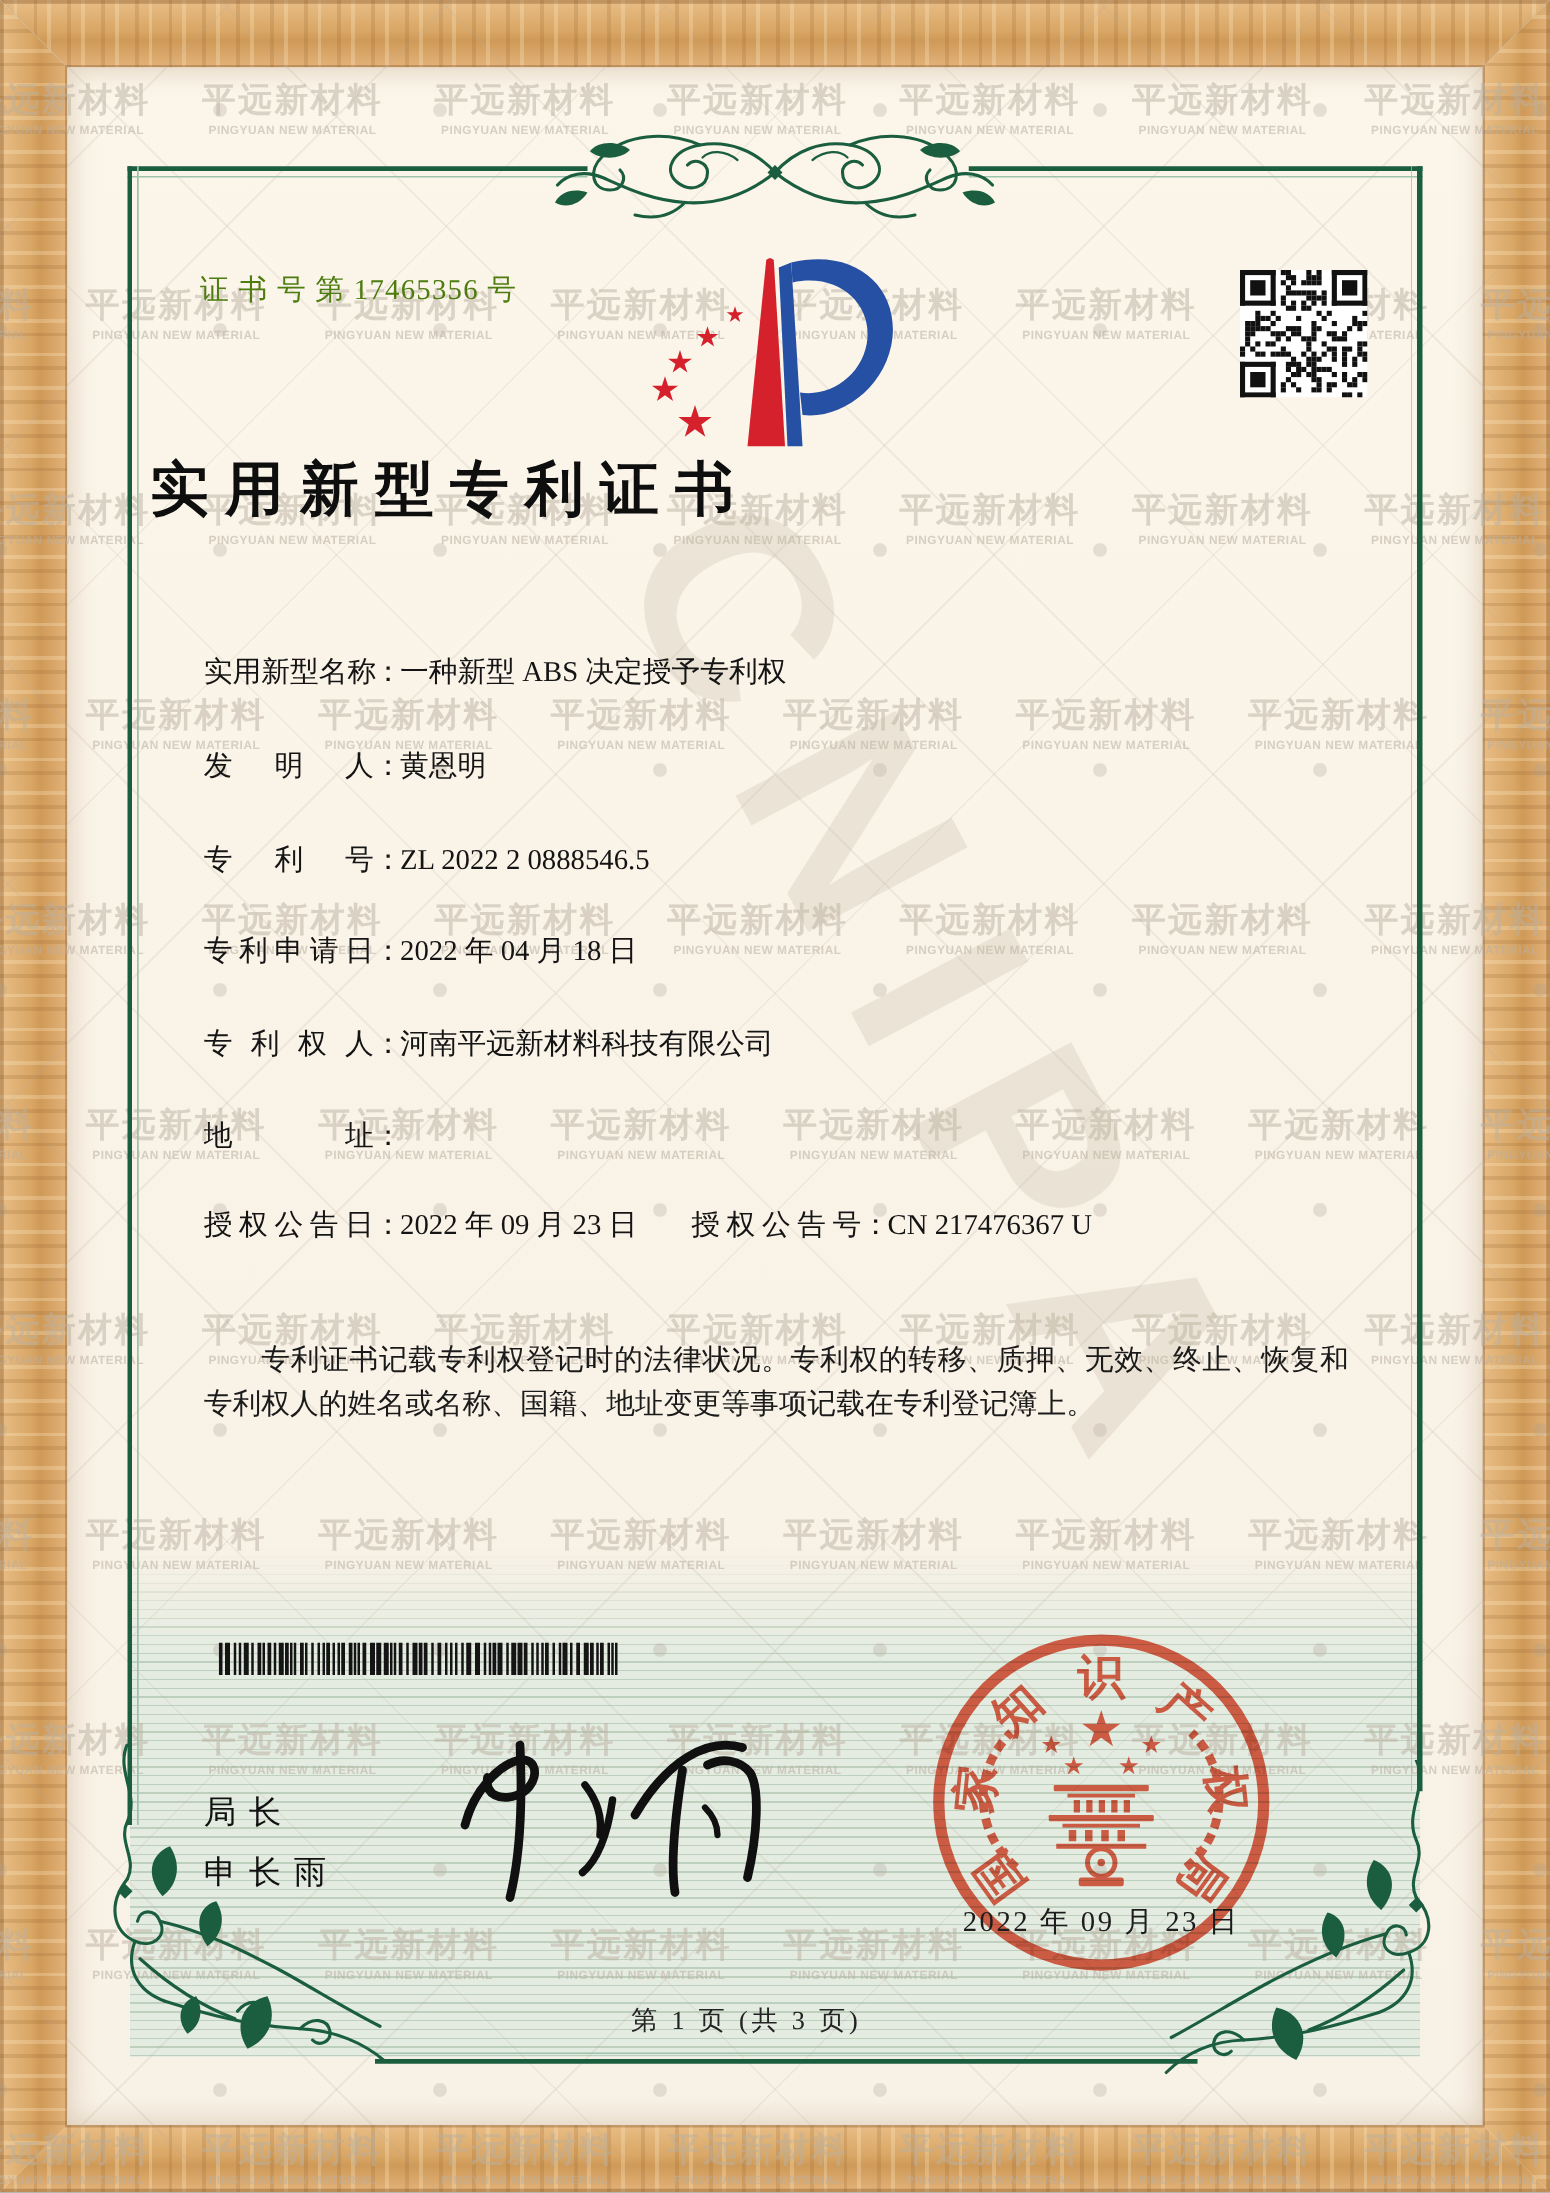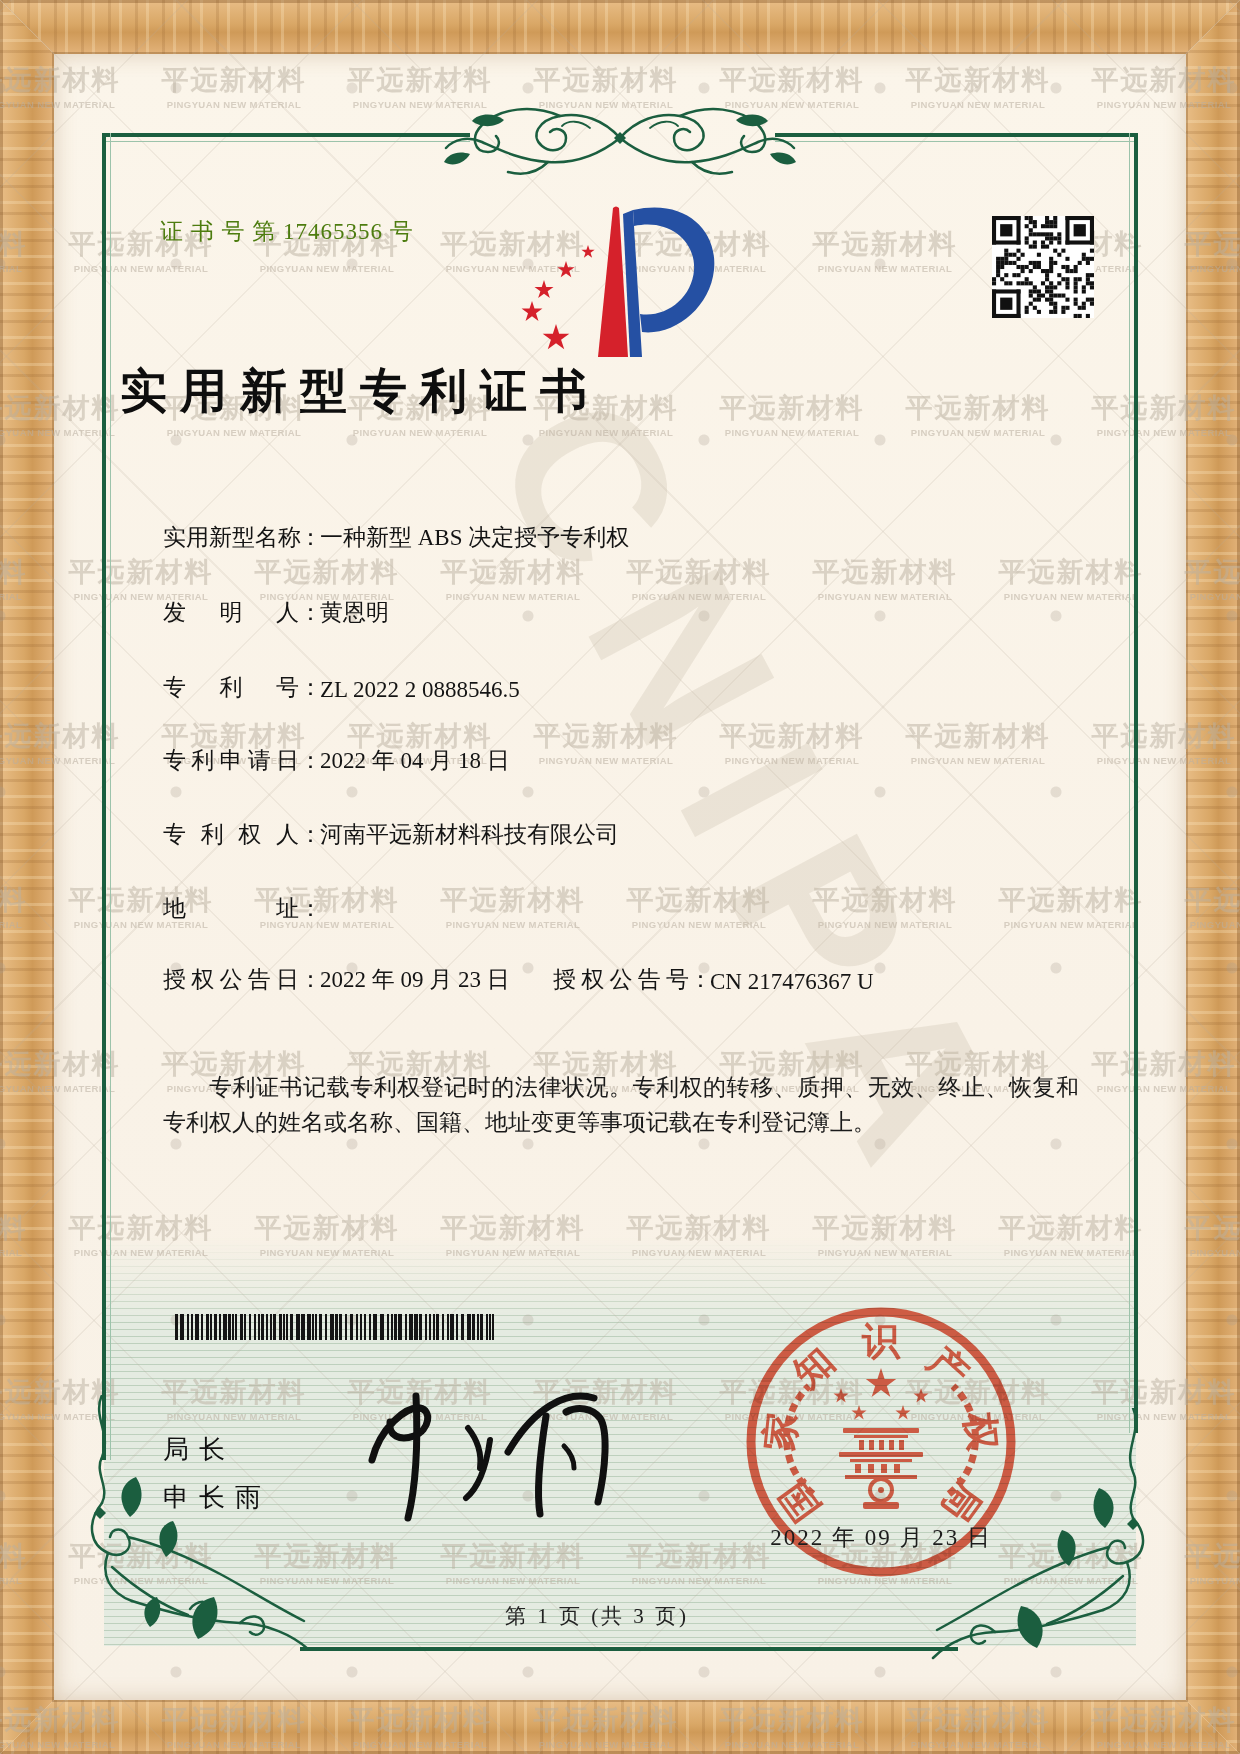--- a/index.html
+++ b/index.html
@@ -47,21 +47,21 @@
   .bseg{position:absolute;z-index:6;}
   .bh-top{height:9px;background:linear-gradient(180deg,#1b5e3f 0 4px,rgba(0,0,0,0) 4px 8px,#9cc3ab 8px 9px);}
   .bh-bottom{height:9px;background:linear-gradient(180deg,#9cc3ab 0 1px,rgba(0,0,0,0) 1px 5px,#1b5e3f 5px 9px);}
   .bv-left{width:9px;background:linear-gradient(90deg,#1b5e3f 0 4px,rgba(0,0,0,0) 4px 8px,#9cc3ab 8px 9px);}
   .bv-right{width:9px;background:linear-gradient(90deg,#9cc3ab 0 1px,rgba(0,0,0,0) 1px 5px,#1b5e3f 5px 9px);}
   .ornament{position:absolute;z-index:6;}
   
   .content-text{position:absolute;z-index:6;color:#4d7c0f;}
   .certno{left:160px;top:216px;font-size:23px;letter-spacing:1px;}
   .title{left:120px;top:360px;width:880px;text-align:left;font-size:47px;font-weight:bold;letter-spacing:13px;color:#0e0e0e;}
-  .field{position:absolute;z-index:6;left:163px;display:flex;align-items:flex-end;font-size:23px;color:#141414;}
+  .field{position:absolute;z-index:6;left:163px;display:flex;align-items:center;font-size:23px;color:#141414;}
   .flabel{display:inline-block;width:136px;text-align:justify;text-align-last:justify;white-space:nowrap;}
   .fcolon{display:inline-block;width:16px;}
   .fvalue{display:inline-block;margin-left:5px;white-space:nowrap;}
   .fvalue-wrap{white-space:normal;width:658px;line-height:37px;}
   .grant2{left:553px;}
   .bodypara{position:absolute;z-index:6;left:163px;width:916px;font-size:23px;line-height:35px;
             text-align:justify;text-indent:2em;color:#1a1a1a;margin:0;}
   .director{position:absolute;z-index:6;left:163px;font-family:"Liberation Sans","DejaVu Sans",sans-serif;
             font-size:26px;letter-spacing:10px;color:#111;}
   .sealdate{position:absolute;z-index:8;left:760px;top:1522px;width:242px;text-align:center;

